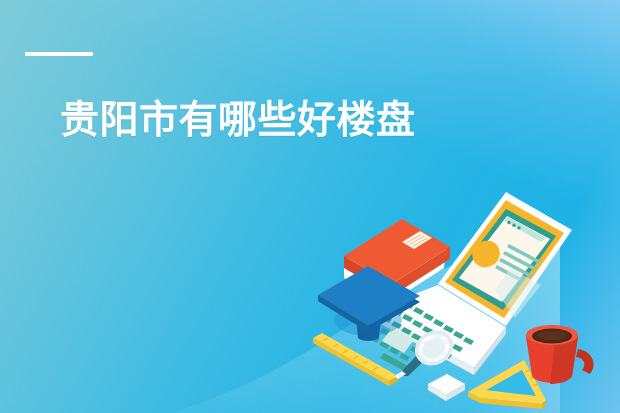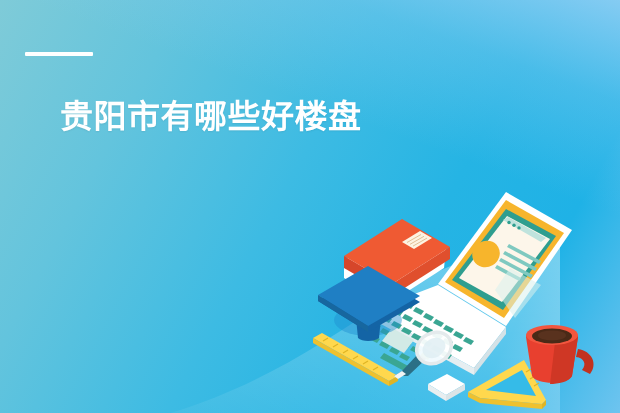--- a/index.html
+++ b/index.html
@@ -58,21 +58,21 @@
   .rule {
     width: 68px;
     height: 4px;
     background: #ffffff;
     border-radius: 1px;
     margin: 14px 0 0 0;
   }
   .headline {
     margin: 40px 0 4px 35px;
     color: #ffffff;
-    font-size: 33px;
+    font-size: 39px;
     line-height: 1.25;
     font-weight: bold;
     letter-spacing: 0.5px;
     white-space: nowrap;
     text-shadow: 0 1px 2px rgba(0,0,0,0.07);
   }
 
   
   .illustration {
     position: absolute;

